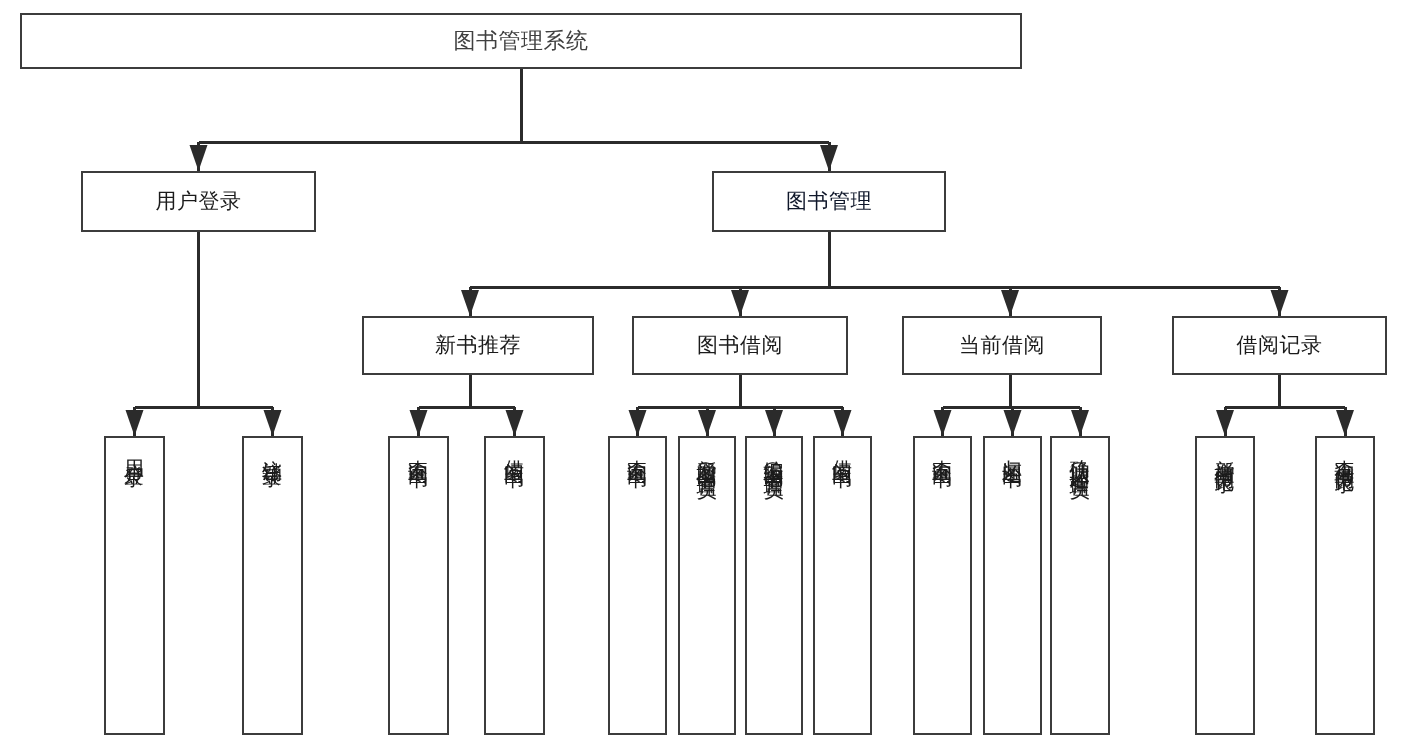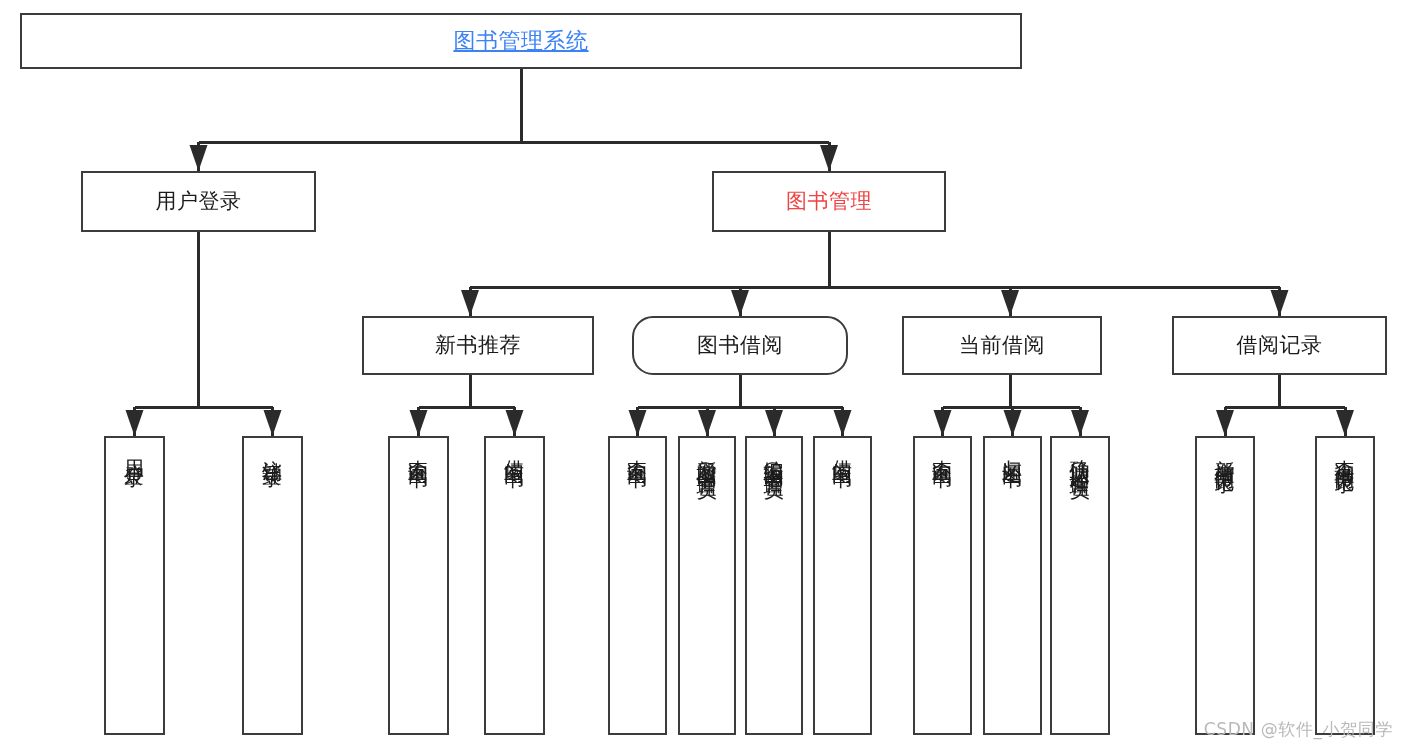--- a/index.html
+++ b/index.html
@@ -127,32 +127,32 @@
       <line x1="1279.5" y1="375" x2="1279.5" y2="407" stroke="#2b2b2b" stroke-width="3" shape-rendering="crispEdges"></line>
       <line x1="1225" y1="407" x2="1345" y2="407" stroke="#2b2b2b" stroke-width="3" shape-rendering="crispEdges"></line>
       <line x1="1225" y1="407" x2="1225" y2="436" stroke="#2b2b2b" stroke-width="3" shape-rendering="crispEdges"></line>
       <path d="M 1216 410 L 1234 410 L 1225 436 Z" fill="#2b2b2b"></path>
       <line x1="1345" y1="407" x2="1345" y2="436" stroke="#2b2b2b" stroke-width="3" shape-rendering="crispEdges"></line>
       <path d="M 1336 410 L 1354 410 L 1345 436 Z" fill="#2b2b2b"></path>
     </svg>
 
   <div id="node-layer">
       <div class="node horizontal root" style="left: 20px; top: 13px; width: 1002px; height: 56px; border-color: rgb(60, 60, 60);">
-        <span class="node-label" style="color: #3b82f6; text-decoration: underline;">图书管理系统</span>
+        <span class="node-label" style="color: #404040;">图书管理系统</span>
       </div>
       <div class="node horizontal" style="left: 81px; top: 171px; width: 235px; height: 61px; border-color: rgb(60, 60, 60);">
         <span class="node-label" style="color: rgb(27, 27, 27);">用户登录</span>
       </div>
       <div class="node horizontal" style="left: 712px; top: 171px; width: 234px; height: 61px; border-color: rgb(60, 60, 60);">
-        <span class="node-label" style="color: #ef4444;">图书管理</span>
+        <span class="node-label" style="color: #0f172a;">图书管理</span>
       </div>
       <div class="node horizontal" style="left: 362px; top: 316px; width: 232px; height: 59px; border-color: rgb(60, 60, 60);">
         <span class="node-label" style="color: rgb(27, 27, 27);">新书推荐</span>
       </div>
-      <div class="node horizontal" style="left: 632px; top: 316px; width: 216px; height: 59px; border-color: rgb(60, 60, 60); border-radius: 21px;">
+      <div class="node horizontal" style="left: 632px; top: 316px; width: 216px; height: 59px; border-color: rgb(60, 60, 60);">
         <span class="node-label" style="color: rgb(27, 27, 27);">图书借阅</span>
       </div>
       <div class="node horizontal" style="left: 902px; top: 316px; width: 200px; height: 59px; border-color: rgb(60, 60, 60);">
         <span class="node-label" style="color: rgb(27, 27, 27);">当前借阅</span>
       </div>
       <div class="node horizontal" style="left: 1172px; top: 316px; width: 215px; height: 59px; border-color: rgb(60, 60, 60); font-family: Liberation Serif, serif;">
         <span class="node-label" style="color: rgb(27, 27, 27);">借阅记录</span>
       </div>
       <div class="node vertical" style="left: 104px; top: 436px; width: 61px; height: 299px; border-color: rgb(60, 60, 60);">
         <span class="node-label" style="color: rgb(27, 27, 27);">用户登录</span>
@@ -188,15 +188,14 @@
         <span class="node-label" style="color: rgb(27, 27, 27);">确认归还（管理员）</span>
       </div>
       <div class="node vertical" style="left: 1195px; top: 436px; width: 60px; height: 299px; border-color: rgb(60, 60, 60);">
         <span class="node-label" style="color: rgb(27, 27, 27);">新增借阅记录</span>
       </div>
       <div class="node vertical" style="left: 1315px; top: 436px; width: 60px; height: 299px; border-color: rgb(60, 60, 60);">
         <span class="node-label" style="color: rgb(27, 27, 27);">查询借阅记录</span>
       </div>
     </div>
 
-  <div id="watermark">CSDN @软件_小贺同学</div>
 
 </div>
 
 </body></html>

